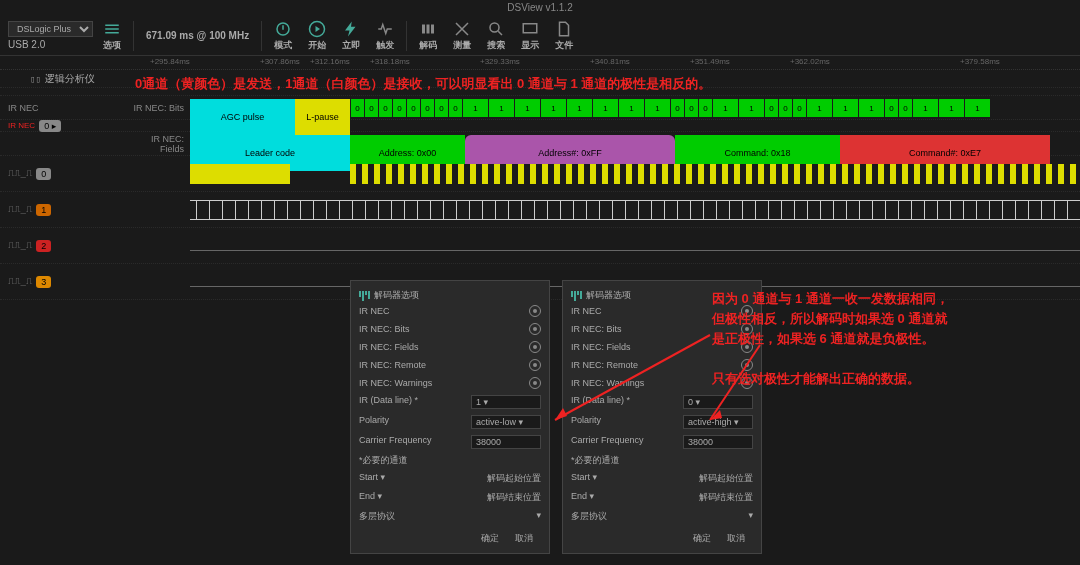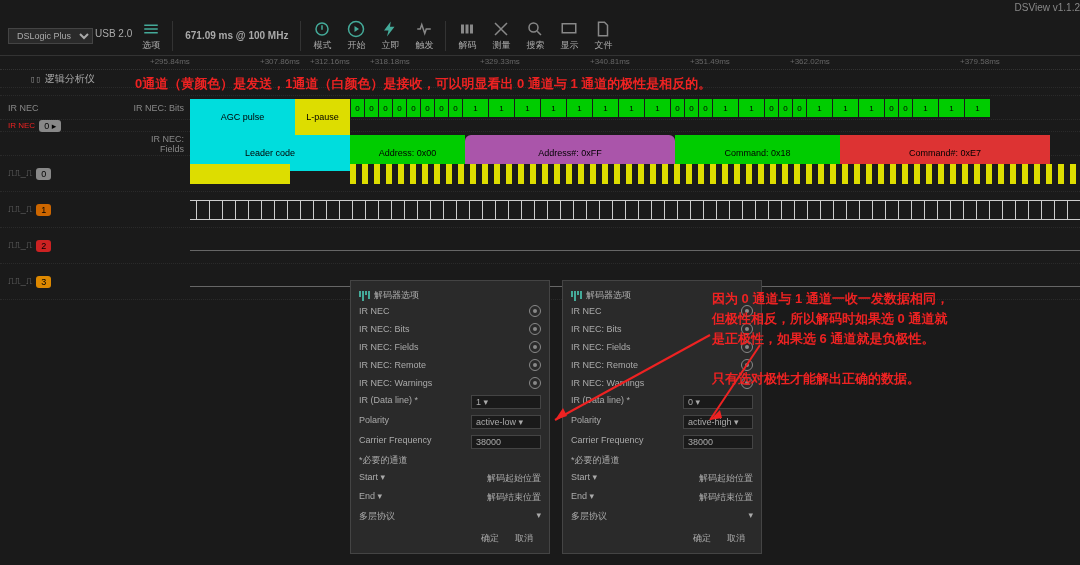--- a/index.html
+++ b/index.html
@@ -1,24 +1,24 @@
 <!DOCTYPE html>
 <html><head>
 <meta charset="utf-8">
 <style>
 * { margin:0; padding:0; box-sizing:border-box; }
 body { background:#1a1a1a; color:#aaa; font-family:Arial,sans-serif; font-size:10px; width:1080px; height:565px; overflow:hidden; position:relative; }
-.titlebar { height:16px; text-align:right; color:#888; font-size:10px; line-height:16px; }
+.titlebar { height:16px; text-align:center; color:#888; font-size:10px; line-height:16px; }
 .toolbar { height:40px; display:flex; align-items:center; padding:0 8px; gap:4px; border-bottom:1px solid #333; }
-.tb-left { display:flex; gap:2px; }
+.tb-left { display:flex; flex-direction:column; gap:2px; }
 .tb-sel { background:#2a2a2a; border:1px solid #444; color:#aaa; font-size:9px; padding:1px 4px; }
 .tb-info { color:#aaa; font-size:10px; padding:0 6px;font-weight:bold; }
 .tb-btn { display:flex; flex-direction:column; align-items:center; gap:1px; padding:0 6px; cursor:pointer; }
 .tb-btn svg { width:18px; height:18px; }
-.tb-lbl { font-size:9px; color:#aaa; }
+.tb-lbl { font-size:9px; color:#aaa;font-weight:bold; }
 .divider { width:1px; height:30px; background:#333; margin:0 2px; }
 .timeline { height:14px; position:relative; background:#1a1a1a; border-bottom:1px dotted #333; }
 .tick { position:absolute; font-size:8px; color:#666; top:1px; }
 .tick::before { content:"+"; }
 .row { display:flex; align-items:center; height:24px; border-bottom:1px dotted #2a2a2a; }
 .row-label { width:130px; padding-left:8px; font-size:9px; color:#888; display:flex; align-items:center; gap:4px; }
 .row-label2 { width:60px; font-size:9px; color:#888; text-align:right; padding-right:6px; }
 .row-body { flex:1; position:relative; height:100%; display:flex; align-items:center; }
 .badge { display:inline-block; padding:1px 5px; border-radius:3px; font-size:9px; color:#000; }
 .b0 { background:#888; }

